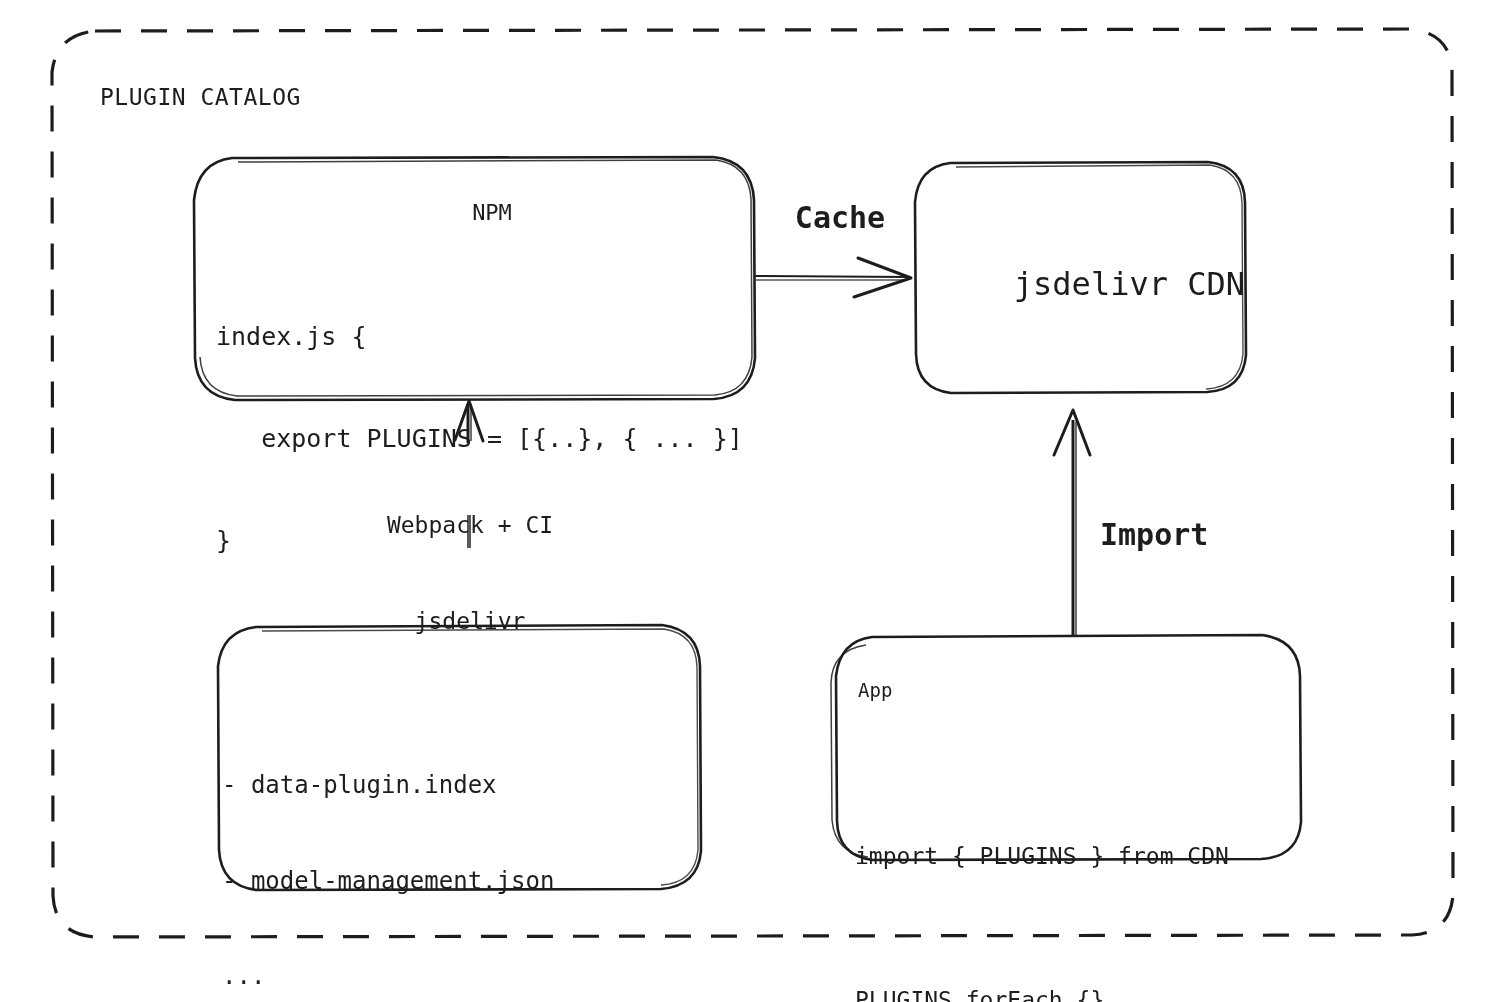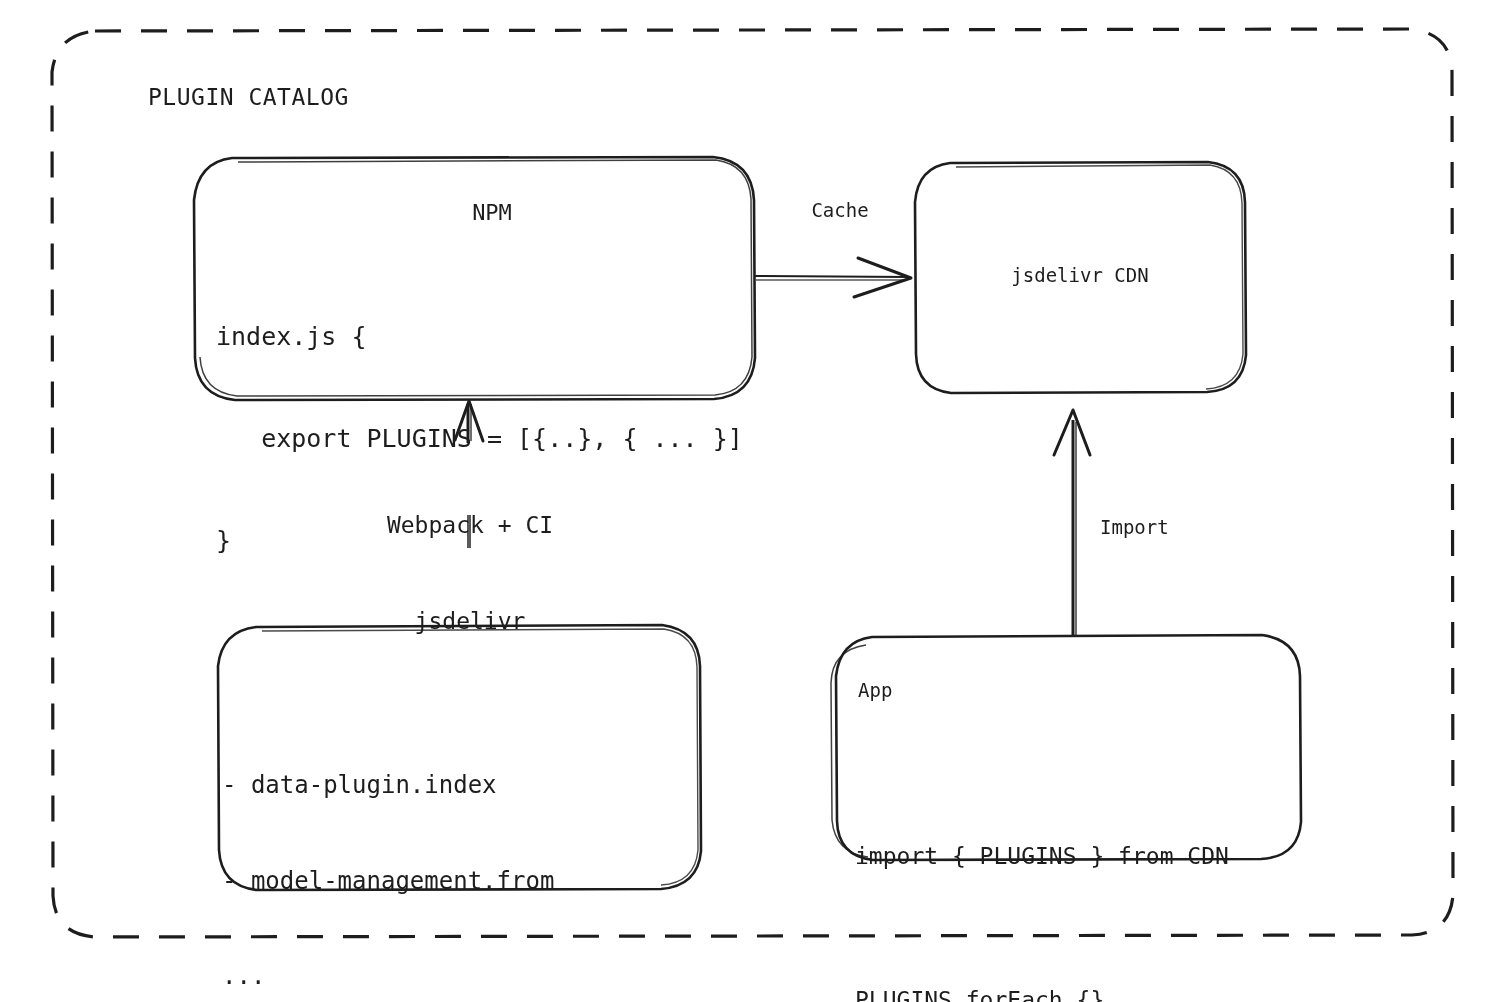--- a/index.html
+++ b/index.html
@@ -29,21 +29,20 @@
     white-space: pre;
     font-family: "DejaVu Sans Mono", "Liberation Mono", monospace;
     color: #1d1d1d;
     line-height: 1.32;
   }
   .group-title {
     left: 100px;
     top: 82px;
     font-size: 23px;
     letter-spacing: 0.5px;
-    margin-left: 48px;
   }
   .box-title-center {
     text-align: center;
     font-size: 22px;
   }
   .npm-title {
     left: 204px;
     top: 198px;
     width: 560px;
     margin-left: 8px;
@@ -51,25 +50,27 @@
   .npm-code {
     left: 216px;
     top: 252px;
     font-size: 25px;
     line-height: 1.36;
   }
   .cdn-title {
     left: 915px;
     top: 263px;
     width: 330px;
-    font-size: 19px;
+    font-size: 32px;
+    text-align: right;
   }
   .edge-label {
-    font-size: 19px;
+    font-size: 30px;
     text-align: center;
+    font-weight: bold;
   }
   .cache-label {
     left: 770px;
     top: 198px;
     width: 140px;
   }
   .webpack-label {
     left: 340px;
     top: 447px;
     width: 260px;
@@ -181,21 +182,21 @@
   <div class="lbl webpack-label">
     <div style="text-align:center">Webpack + CI</div>
     <div style="text-align:center">jsdelivr</div>
   </div>
 
   <div class="lbl edge-label import-label">Import</div>
 
 
   <div class="lbl repo-list">
     <div>- data-plugin.index</div>
-    <div>- model-management.from</div>
+    <div>- model-management.json</div>
     <div>...</div>
   </div>
 
   <div class="lbl app-title">App</div>
 
   <div class="lbl app-code">
     <div>import { PLUGINS } from CDN</div>
     <div>PLUGINS.forEach {}</div>
   </div>
 

